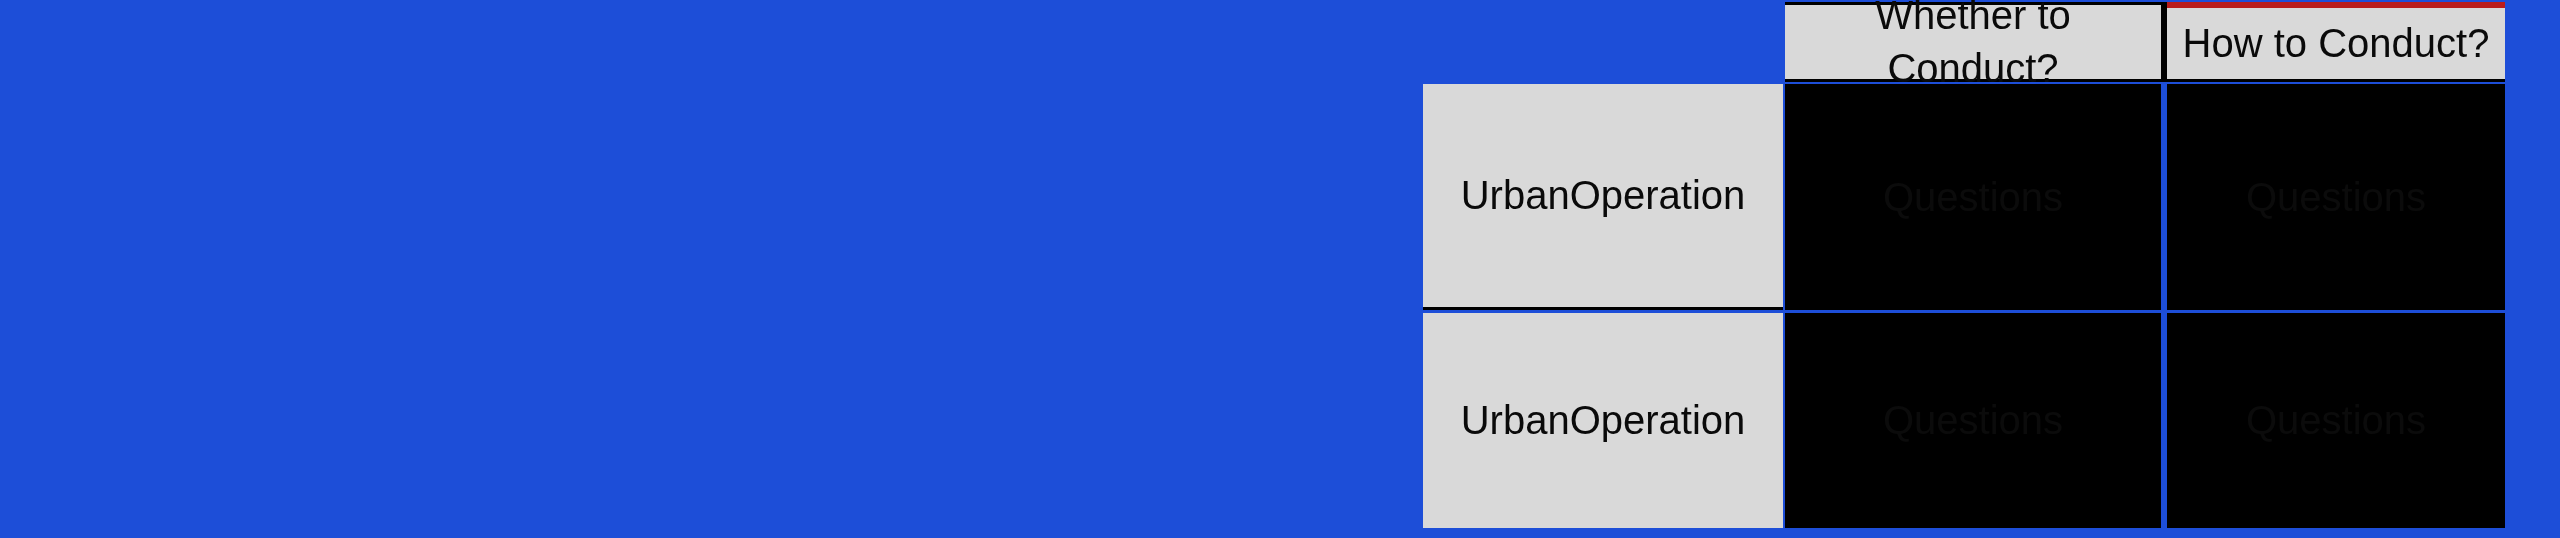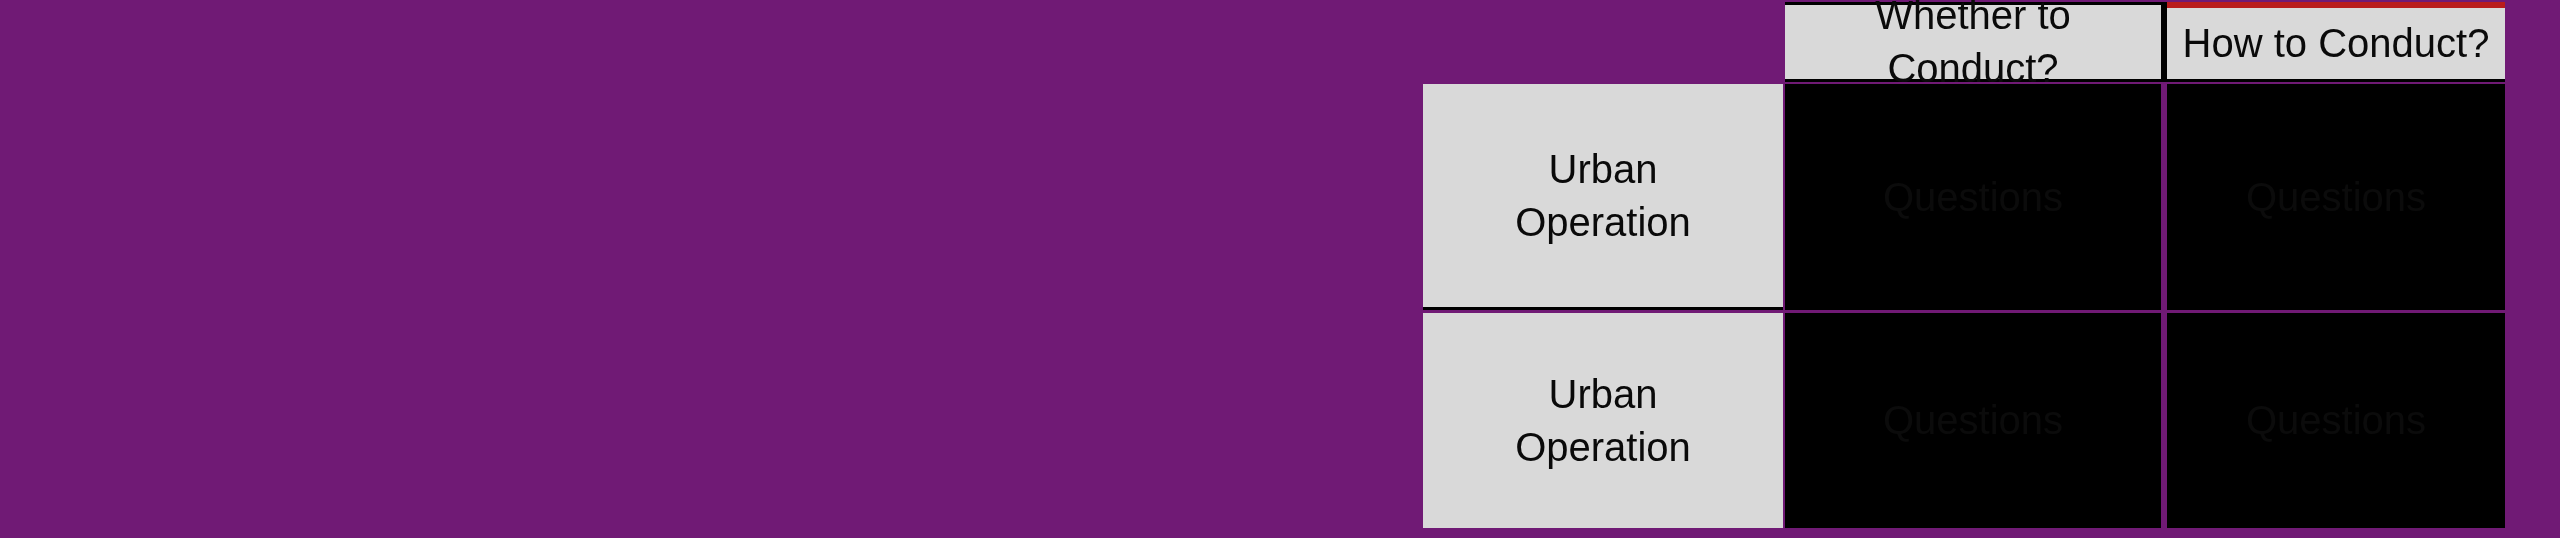--- a/index.html
+++ b/index.html
@@ -16,21 +16,21 @@
     font-family: "Liberation Sans", sans-serif;
     background: #000000;
   }
 
   .canvas {
     position: absolute;
     left: 0;
     top: 0;
     width: 2560px;
     height: 538px;
-    background: #701a75;
+    background: #1d4ed8;
   }
 
   
   .cell {
     position: absolute;
     box-sizing: border-box;
     display: flex;
     align-items: center;
     justify-content: center;
     text-align: center;
@@ -46,21 +46,21 @@
 
   .cell-dark {
     background: #000000;
     
     color: #0b0b0b;
     font-size: 40px;
     font-weight: 400;
   }
 
   .cell-label {
-    flex-direction: column;
+    flex-direction: row;
   }
   .cell-label .line {
     display: block;
   }
 
   
   #header-whether {
     left: 1785px;
     top: 2px;
     width: 376px;

